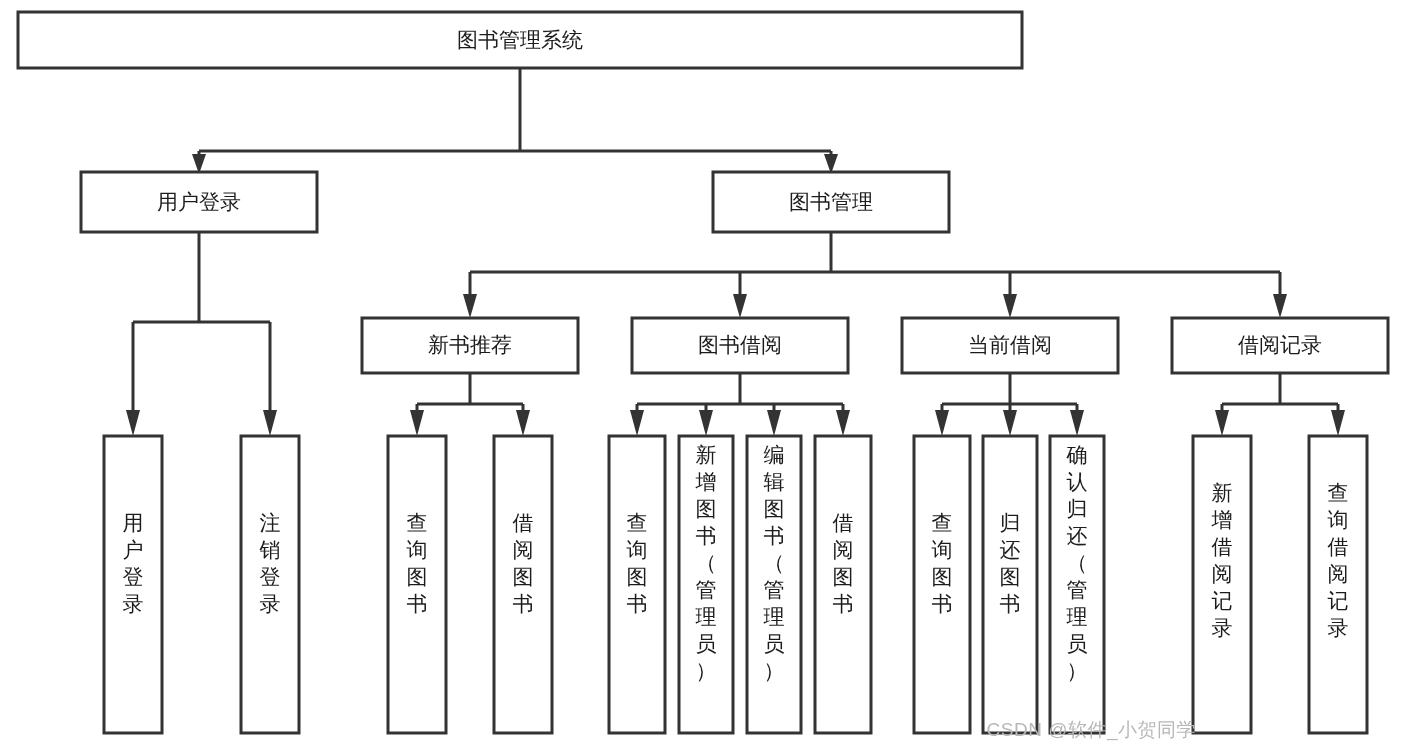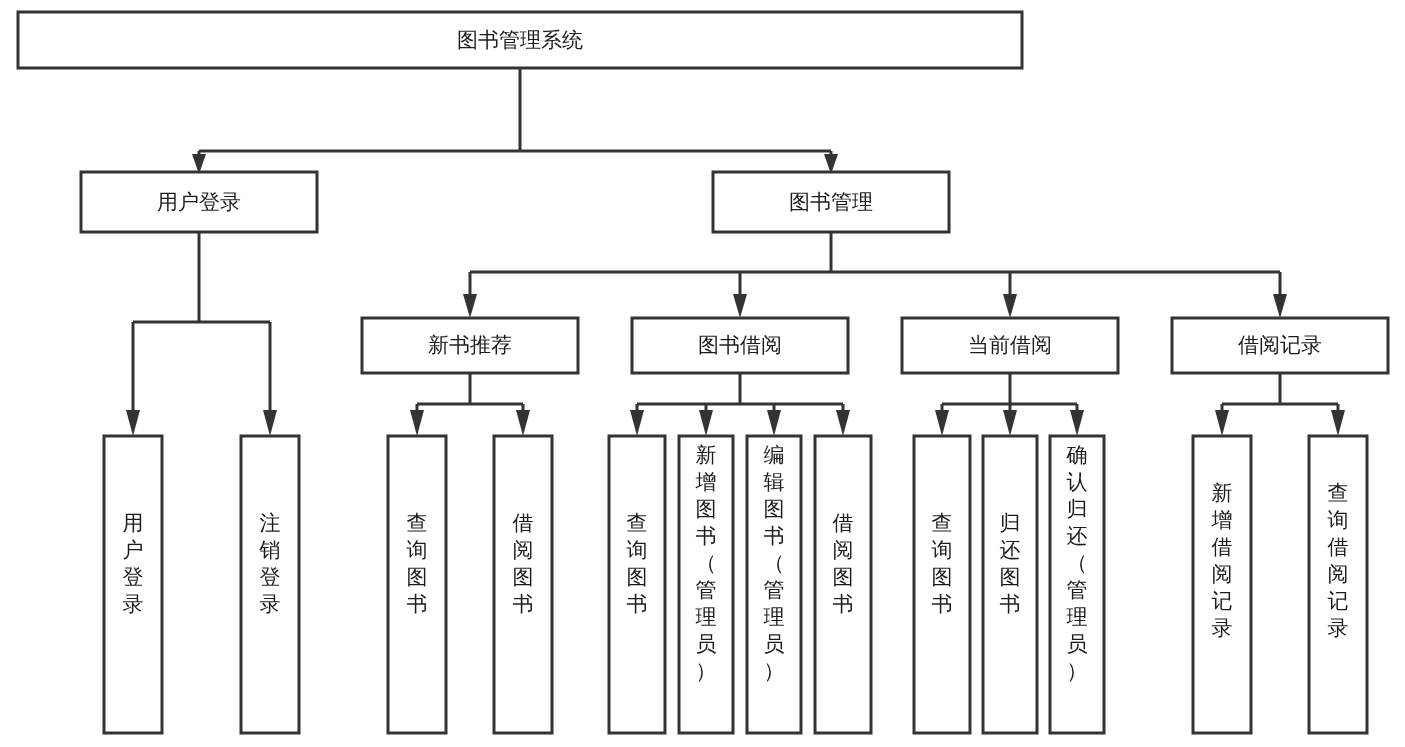--- a/index.html
+++ b/index.html
@@ -228,13 +228,14 @@
       <text class="node-label-vert" x="1222" y="500"><tspan x="1222" dy="0">新</tspan><tspan x="1222" dy="27">增</tspan><tspan x="1222" dy="27">借</tspan><tspan x="1222" dy="27">阅</tspan><tspan x="1222" dy="27">记</tspan><tspan x="1222" dy="27">录</tspan></text>
     </g>
 
     <g>
       <rect class="node-box" x="1309" y="436" width="58" height="297"></rect>
       <text class="node-label-vert" x="1338" y="500"><tspan x="1338" dy="0">查</tspan><tspan x="1338" dy="27">询</tspan><tspan x="1338" dy="27">借</tspan><tspan x="1338" dy="27">阅</tspan><tspan x="1338" dy="27">记</tspan><tspan x="1338" dy="27">录</tspan></text>
     </g>
 
   </svg>
 
+  <div class="watermark">CSDN @软件_小贺同学</div>
 </div>
 
 </body></html>

